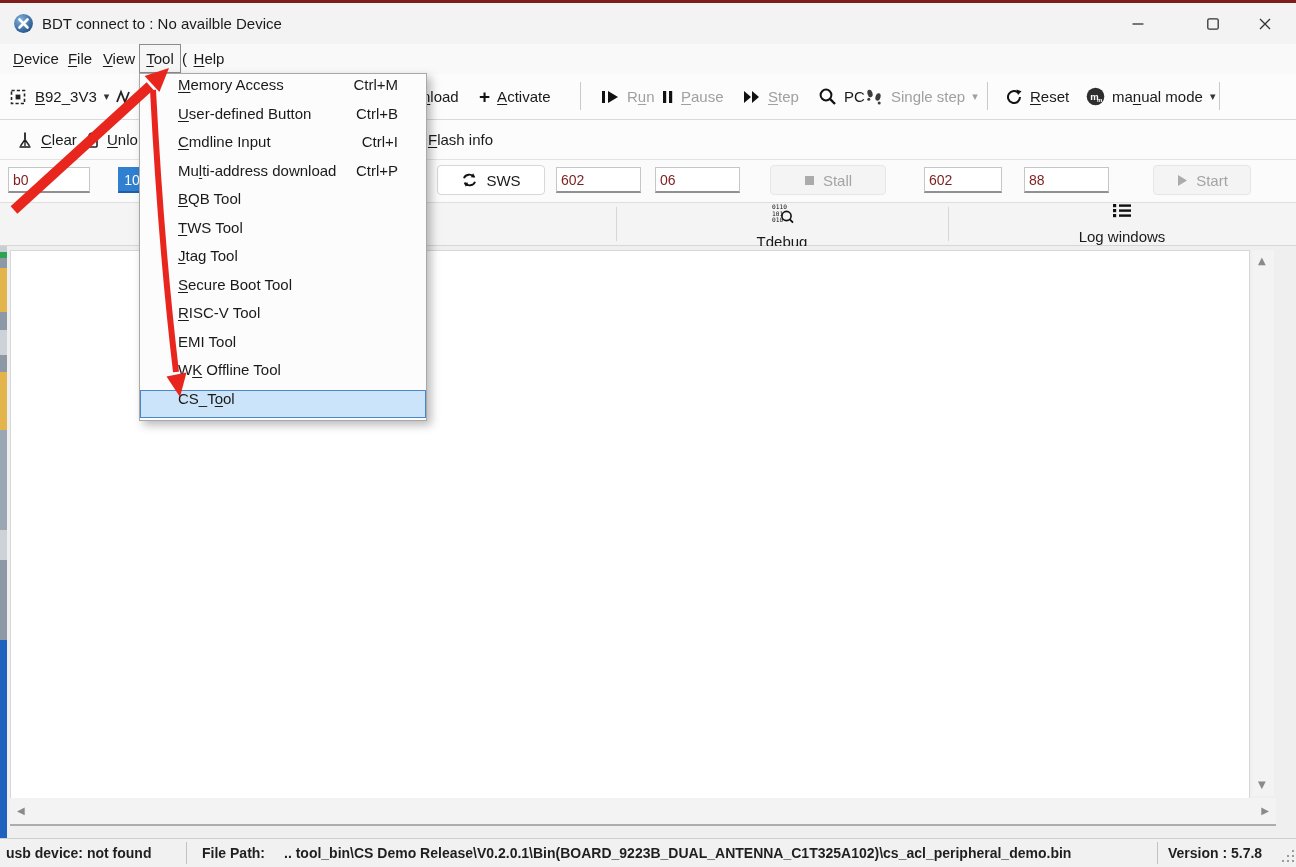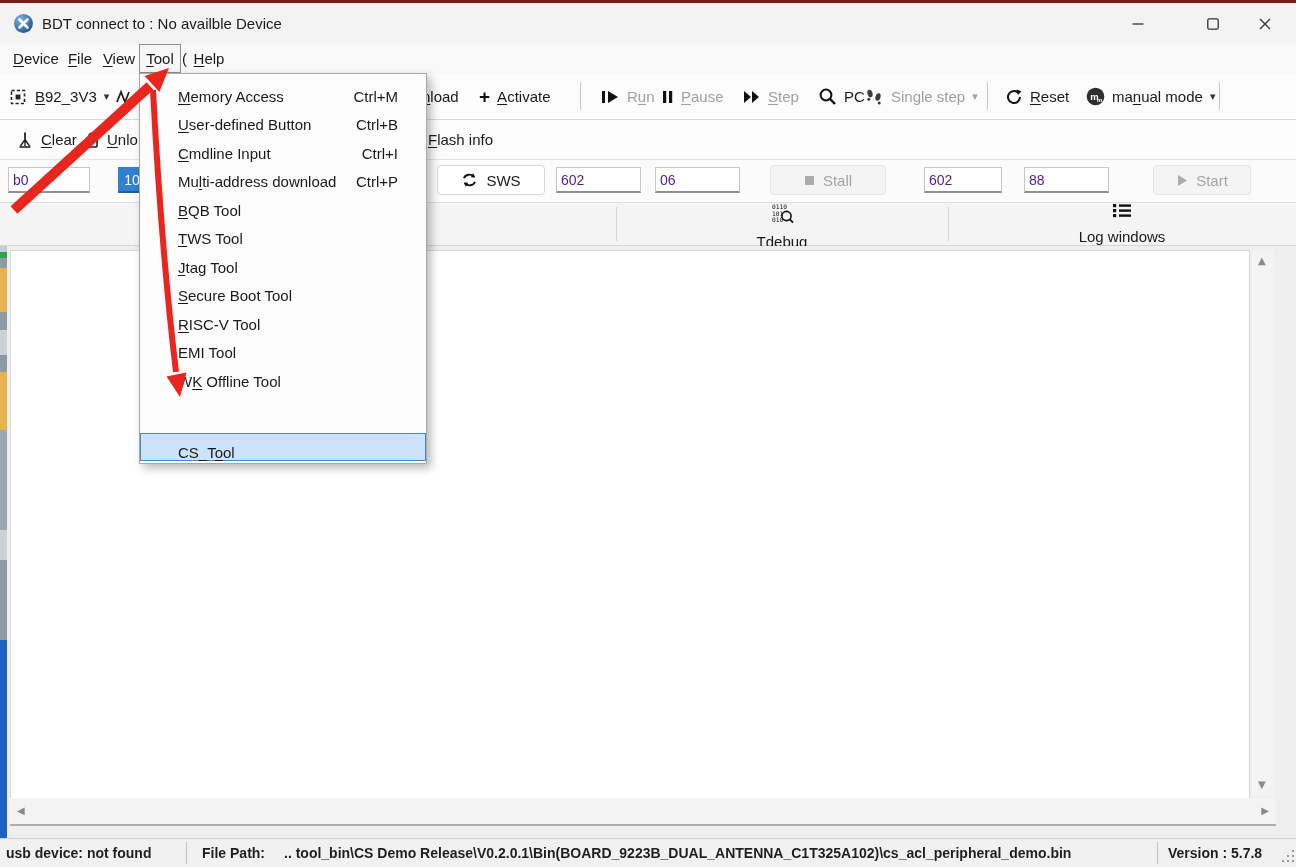--- a/index.html
+++ b/index.html
@@ -27,21 +27,21 @@
   .vsep{position:absolute;top:8px;width:1px;height:28px;background:#c9c9c9;}
   .vsep2{position:absolute;top:6px;width:1px;height:28px;background:#c9c9c9;}
   .dis{color:#a0a0a0;}
   .caret{font-family:"DejaVu Sans",sans-serif;font-size:11px;color:#333;}
   .caret.dis{color:#a0a0a0;}
   .plus{font-size:19px;font-weight:bold;color:#111;line-height:1;}
 
   
   .iorow{position:absolute;left:0;top:160px;width:1296px;height:42px;background:#fbfbfb;}
   .fld{position:absolute;top:7px;height:26px;box-sizing:border-box;border:1px solid #c6c6c6;border-bottom:2px solid #909090;
-       background:#fff;font-family:"Liberation Sans",sans-serif;font-size:14px;color:#4c1d95;padding:0 4px;}
+       background:#fff;font-family:"Liberation Sans",sans-serif;font-size:14px;color:#7f1d1d;padding:0 4px;}
   .fld.sel{background:#2f80d0;color:#fff;border:1px solid #2f80d0;border-bottom:2px solid #1f5fa8;text-align:center;padding:0;}
   .iobtn{position:absolute;top:5px;height:30px;box-sizing:border-box;border:1px solid #d7d7d7;border-radius:4px;background:#fff;
          display:flex;align-items:center;justify-content:center;gap:8px;font-size:15px;}
   .iobtn.gray{background:#f4f4f4;border-color:#e6e6e6;color:#a4a4a4;}
 
   
   .tabrow{position:absolute;left:0;top:202px;width:1296px;height:44px;background:#f4f4f4;border-top:1px solid #dedede;border-bottom:1px solid #d6d6d6;box-sizing:border-box;}
   .tabsep{position:absolute;top:4px;width:1px;height:34px;background:#d6d6d6;}
   .tabgrp{position:absolute;top:0;height:100%;display:flex;align-items:center;justify-content:space-between;gap:9px;font-size:15px;flex-direction:column;}
 
@@ -59,24 +59,24 @@
   .statusbar{position:absolute;left:0;top:838px;width:1296px;height:29px;background:#f1f1f1;border-top:1px solid #cfcfcf;box-sizing:border-box;
              font-size:14px;font-weight:bold;color:#1f1f1f;}
   .st{position:absolute;top:0;line-height:28px;white-space:nowrap;}
   .stsep{position:absolute;top:3px;width:1px;height:22px;background:#c2c2c2;}
   .grip{position:absolute;right:12px;bottom:5px;width:2px;height:2px;background:#9a9a9a;
         box-shadow:5px 0 #9a9a9a,10px 0 #9a9a9a,5px -5px #9a9a9a,10px -5px #9a9a9a,10px -10px #9a9a9a;}
 
   
   .menu{position:absolute;left:139px;top:73px;width:288px;background:#fcfcfc;border:1px solid #a8a8a8;box-sizing:border-box;
         padding:2px 0;z-index:40;box-shadow:4px 4px 9px rgba(0,0,0,0.28);font-size:15px;}
-  .mi{position:relative;height:28.5px;display:flex;align-items:flex-end;padding-left:38px;padding-right:28px;box-sizing:border-box;}
+  .mi{position:relative;height:28.5px;display:flex;align-items:flex-start;padding-left:38px;padding-right:28px;box-sizing:border-box;}
   .mi-label{flex:1;white-space:nowrap;}
   .mi-short{color:#1a1a1a;}
-  .mi.hl{background:#cbe4f9;box-shadow:inset 0 0 0 1px #4a86c8;margin-top:43px;}
+  .mi.hl{background:#cbe4f9;box-shadow:inset 0 0 0 1px #4a86c8;}
 
   .arrows{position:absolute;left:0;top:0;z-index:60;pointer-events:none;}
   .icon{display:inline-flex;align-items:center;justify-content:center;}
 </style>
 </head>
 <body>
 
 <div class="app">
 
   <div class="titlebar">

